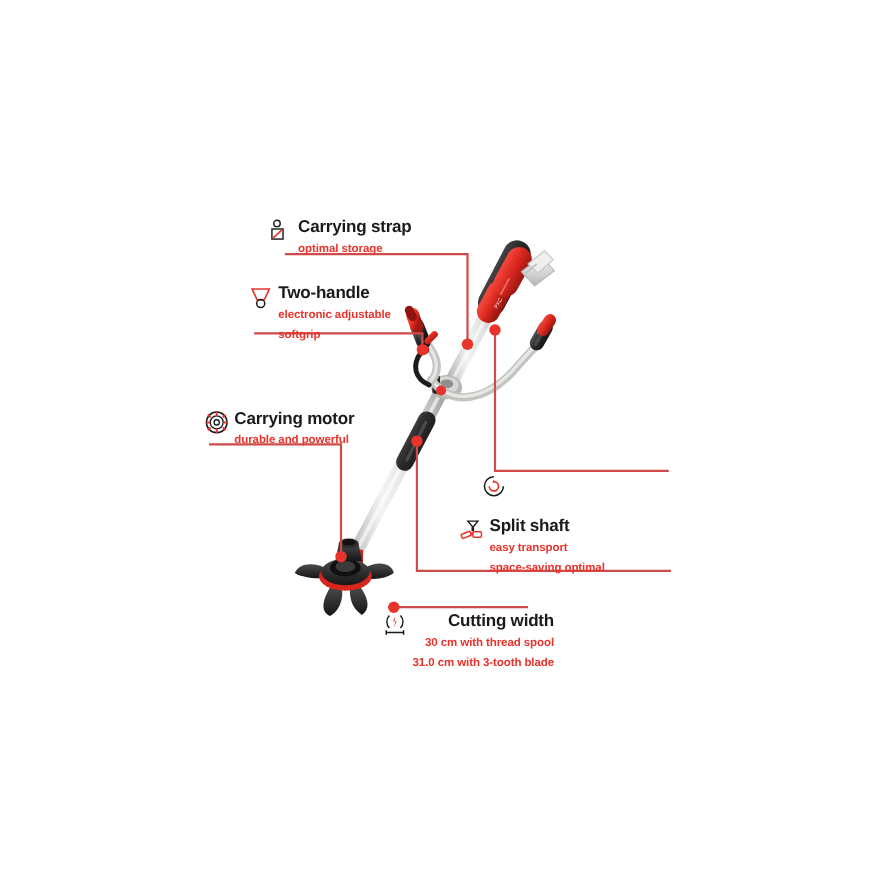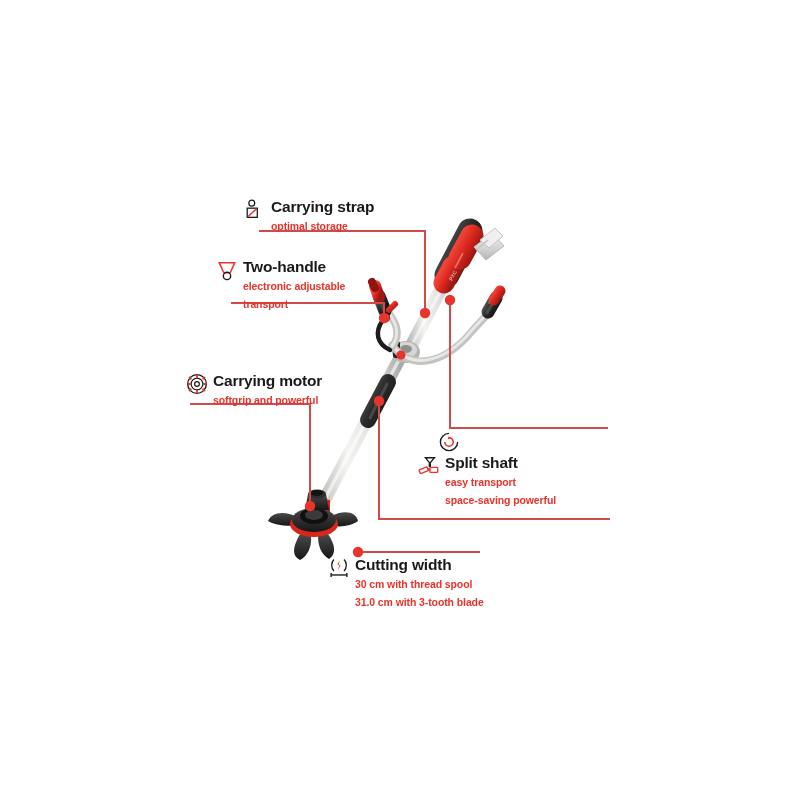--- a/index.html
+++ b/index.html
@@ -211,30 +211,30 @@
         <rect x="3.5" y="10" width="11" height="10" fill="none" stroke="#1a1a1a" stroke-width="1.4"></rect>
         <path d="M4.2,19.4 L13.8,10.6" stroke="#e8342c" stroke-width="1.6"></path>
       </svg>
       <span class="callout-text">
         <span class="callout-title">Carrying strap</span><br>
         <span class="callout-sub">optimal storage</span>
       </span>
     </div>
   </div>
 
-  <div class="callout" style="left:216px; top:258px;">
+  <div class="callout" style="left:226px; top:258px;">
     <div class="callout-row">
       <svg class="callout-icon" viewBox="0 0 24 24">
         <path d="M3.5,4 L20.5,4 L15.5,15 L8.5,15 Z" fill="none" stroke="#e8342c" stroke-width="1.6"></path>
         <circle cx="12" cy="18.5" r="4" fill="none" stroke="#1a1a1a" stroke-width="1.5"></circle>
       </svg>
       <span class="callout-text">
         <span class="callout-title">Two-handle</span><br>
         <span class="callout-sub">electronic adjustable</span><br>
-        <span class="callout-sub">transport</span>
+        <span class="callout-sub">softgrip</span>
       </span>
     </div>
   </div>
 
   <div class="callout" style="left:186px; top:372px;">
     <div class="callout-row">
       <svg class="callout-icon" viewBox="0 0 24 24">
         <circle cx="12" cy="12" r="10.2" fill="none" stroke="#1a1a1a" stroke-width="1.5"></circle>
         <circle cx="12" cy="12" r="6.4" fill="none" stroke="#1a1a1a" stroke-width="1.3"></circle>
         <circle cx="12" cy="12" r="2.6" fill="none" stroke="#1a1a1a" stroke-width="1.3"></circle>
@@ -244,53 +244,53 @@
           <rect x="1.4" y="11" width="4" height="2" rx="0.8"></rect>
           <rect x="18.6" y="11" width="4" height="2" rx="0.8"></rect>
           <rect x="3.6" y="3.6" width="2" height="4" rx="0.8" transform="rotate(-45 4.6 5.6)"></rect>
           <rect x="18.4" y="16.4" width="2" height="4" rx="0.8" transform="rotate(-45 19.4 18.4)"></rect>
           <rect x="18.4" y="3.6" width="2" height="4" rx="0.8" transform="rotate(45 19.4 5.6)"></rect>
           <rect x="3.6" y="16.4" width="2" height="4" rx="0.8" transform="rotate(45 4.6 18.4)"></rect>
         </g>
       </svg>
       <span class="callout-text">
         <span class="callout-title">Carrying motor</span><br>
-        <span class="callout-sub">softgrip and powerful</span>
+        <span class="callout-sub">durable and powerful</span>
       </span>
     </div>
   </div>
 
   <div class="callout" style="left:438px; top:430px;">
     <div class="callout-row">
       <svg class="callout-icon" viewBox="0 0 24 24">
         <path d="M12,2.6 A9.4,9.4 0 1 0 21.4,12" fill="none" stroke="#1a1a1a" stroke-width="1.5"></path>
         <path d="M12,7.5 A4.6,4.6 0 1 1 7.4,12.1" fill="none" stroke="#e8342c" stroke-width="1.7"></path>
         <path d="M11.4,5.6 L13.2,7.6 L10.6,9.2 Z" fill="#e8342c"></path>
       </svg>
     </div>
   </div>
 
-  <div class="callout" style="left:418px; top:454px;">
+  <div class="callout" style="left:418px; top:470px;">
     <div class="callout-row">
       <svg class="callout-icon" viewBox="0 0 24 24">
         <path d="M8,3 L18,3 L13,9 Z" fill="none" stroke="#1a1a1a" stroke-width="1.4"></path>
         <rect x="11.6" y="9" width="2.6" height="4" fill="#1a1a1a"></rect>
         <rect x="1.5" y="14.5" width="9.5" height="4.4" rx="1" fill="none" stroke="#e8342c" stroke-width="1.5" transform="rotate(-22 6.2 16.7)"></rect>
         <rect x="13" y="13.5" width="8.5" height="5.4" rx="1" fill="none" stroke="#e8342c" stroke-width="1.5"></rect>
         <circle cx="11.9" cy="15.6" r="1.5" fill="#e8342c"></circle>
       </svg>
       <span class="callout-text">
         <span class="callout-title">Split shaft</span><br>
         <span class="callout-sub">easy transport</span><br>
-        <span class="callout-sub">space-saving powerful</span>
-      </span>
-    </div>
-  </div>
-
-  <div class="callout" style="left:328px; top:556px;">
+        <span class="callout-sub">space-saving optimal</span>
+      </span>
+    </div>
+  </div>
+
+  <div class="callout" style="left:348px; top:556px;text-align:right;">
     <div class="callout-row">
       <svg class="callout-icon" viewBox="0 0 24 24">
         <path d="M6.5,2.8 C3.2,6 3.2,12 6.5,15.2" fill="none" stroke="#1a1a1a" stroke-width="1.4"></path>
         <path d="M17.5,2.8 C20.8,6 20.8,12 17.5,15.2" fill="none" stroke="#1a1a1a" stroke-width="1.4"></path>
         <path d="M12.6,3.4 L10.2,8.6 L12.4,8.8 L10.8,14.4 L13.8,8.6 L11.6,8.4 Z" fill="#e8342c"></path>
         <path d="M3.4,19.6 L20.6,19.6" stroke="#1a1a1a" stroke-width="1.5"></path>
         <path d="M3.4,17.4 L3.4,21.8" stroke="#1a1a1a" stroke-width="1.5"></path>
         <path d="M20.6,17.4 L20.6,21.8" stroke="#1a1a1a" stroke-width="1.5"></path>
       </svg>
       <span class="callout-text">

